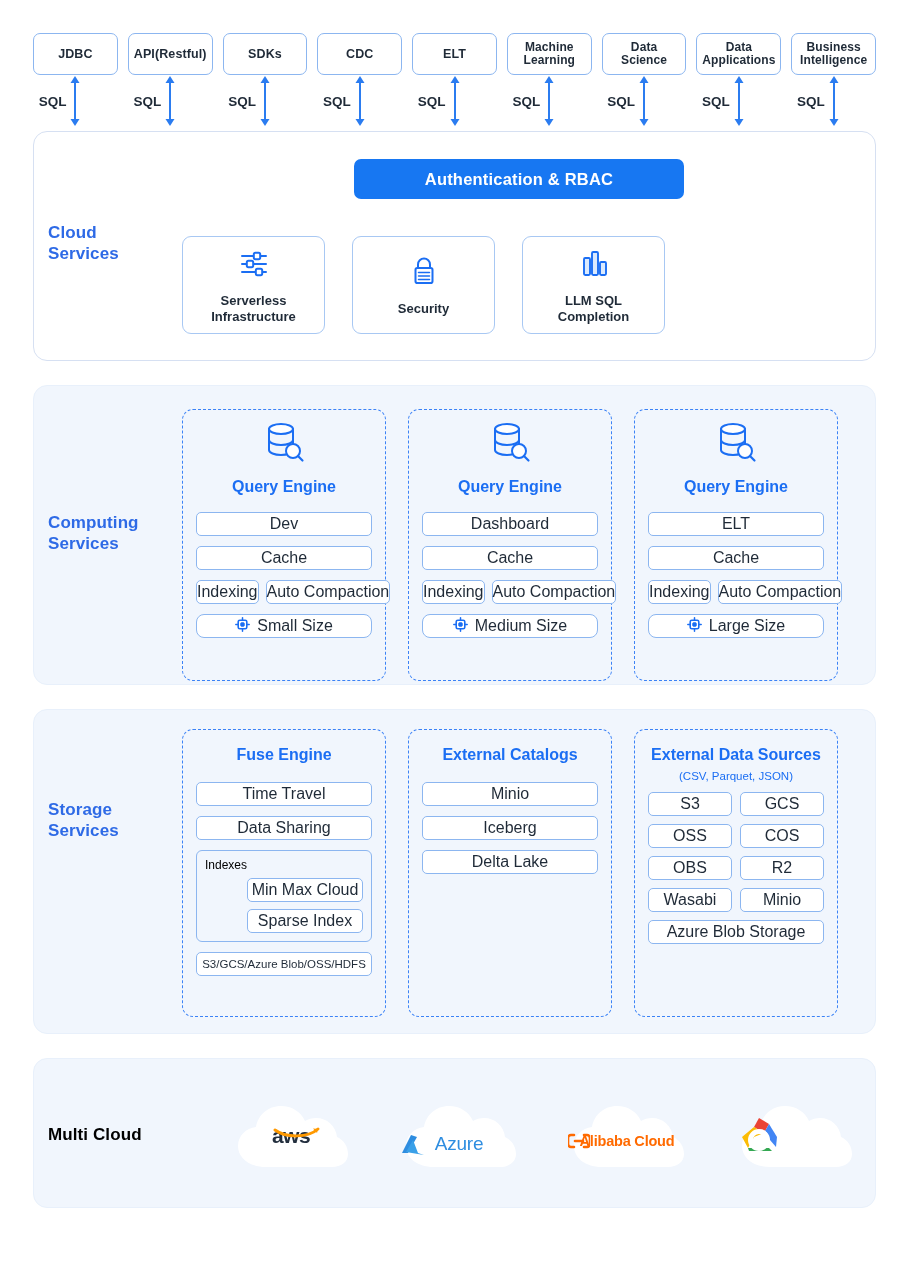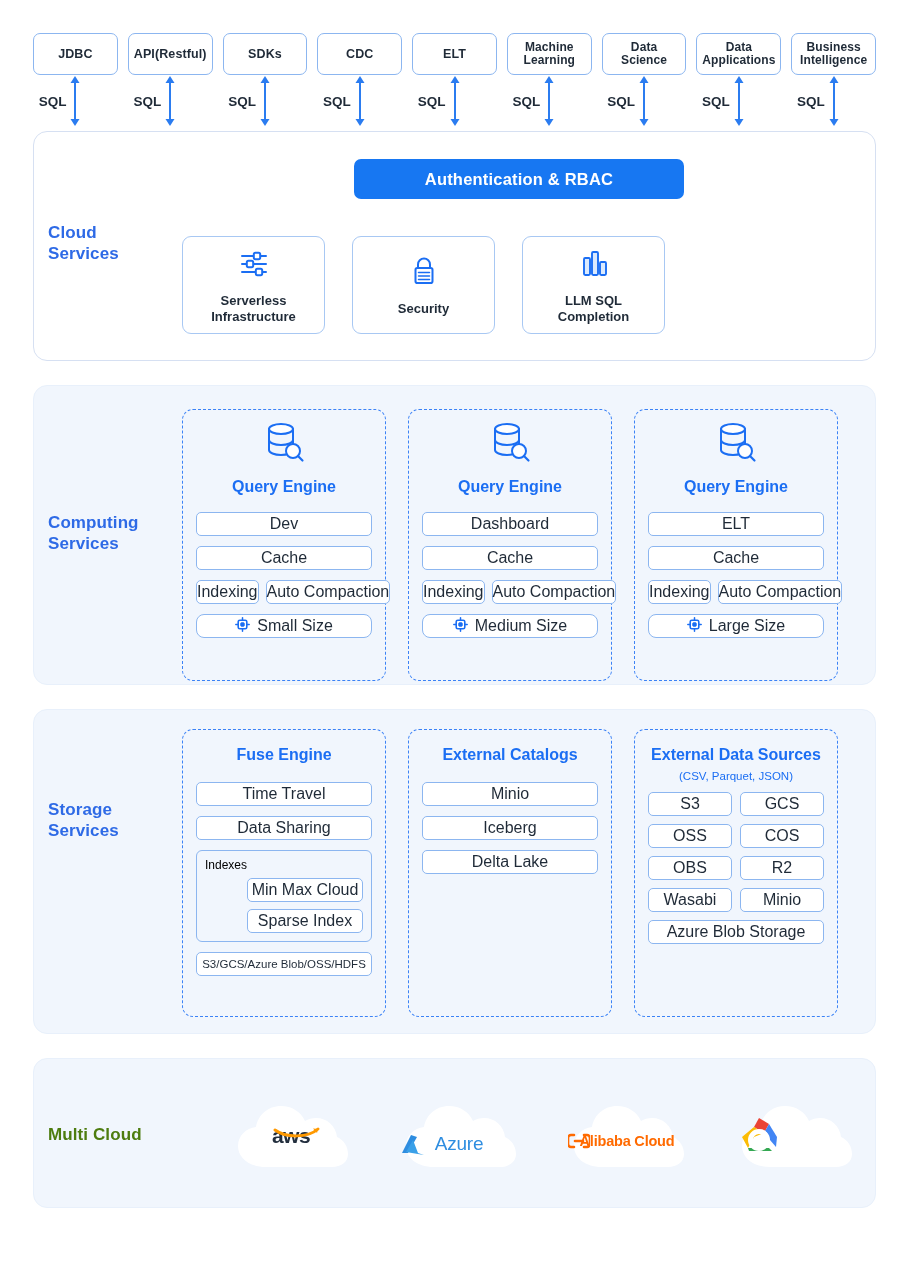--- a/index.html
+++ b/index.html
@@ -61,21 +61,21 @@
 
   .section-label {
     position: absolute;
     left: 14px;
     font-size: 17px; font-weight: 700;
     color: #2e6ae6;
     line-height: 1.25;
     letter-spacing: .1px;
     width: 140px;
   }
-  .section-label.bright { color: #4d7c0f; }
+  .section-label.bright { color: #000000; }
 
   
   #cloud-services { height: 230px; margin-top: 4px; display: block; }
   .auth-bar {
     position: absolute;
     left: 320px; top: 27px;
     width: 330px; height: 40px;
     background: #1777f2;
     border-radius: 7px;
     color: #fff;

